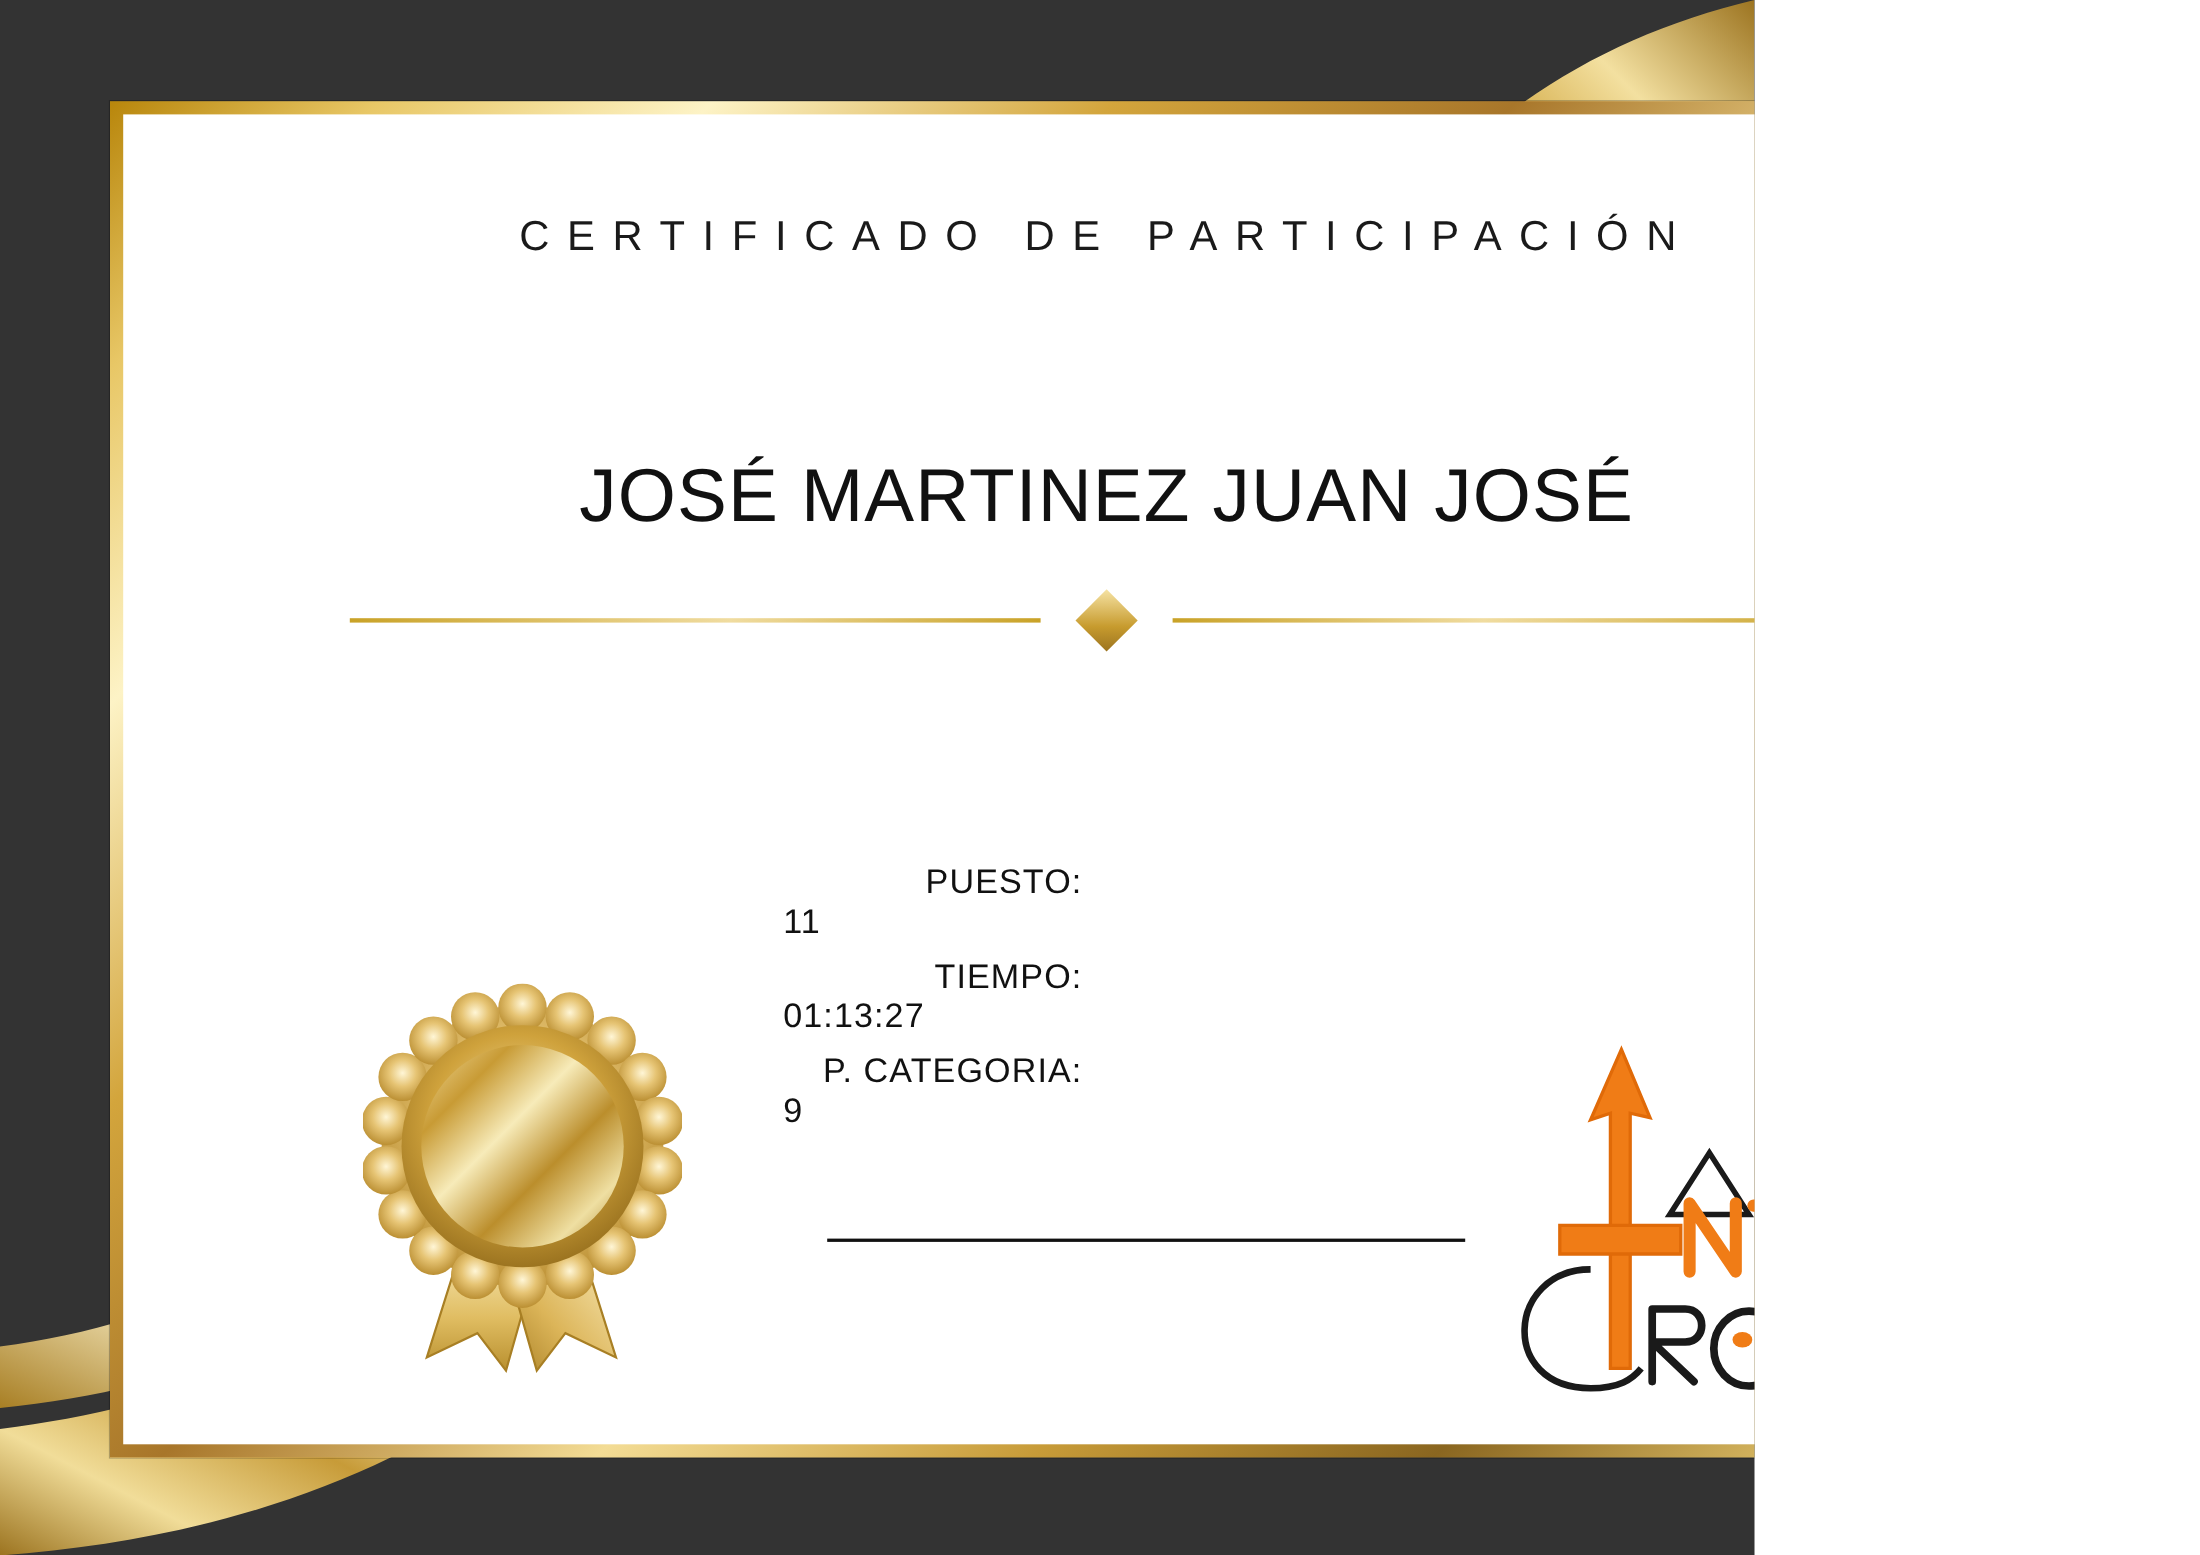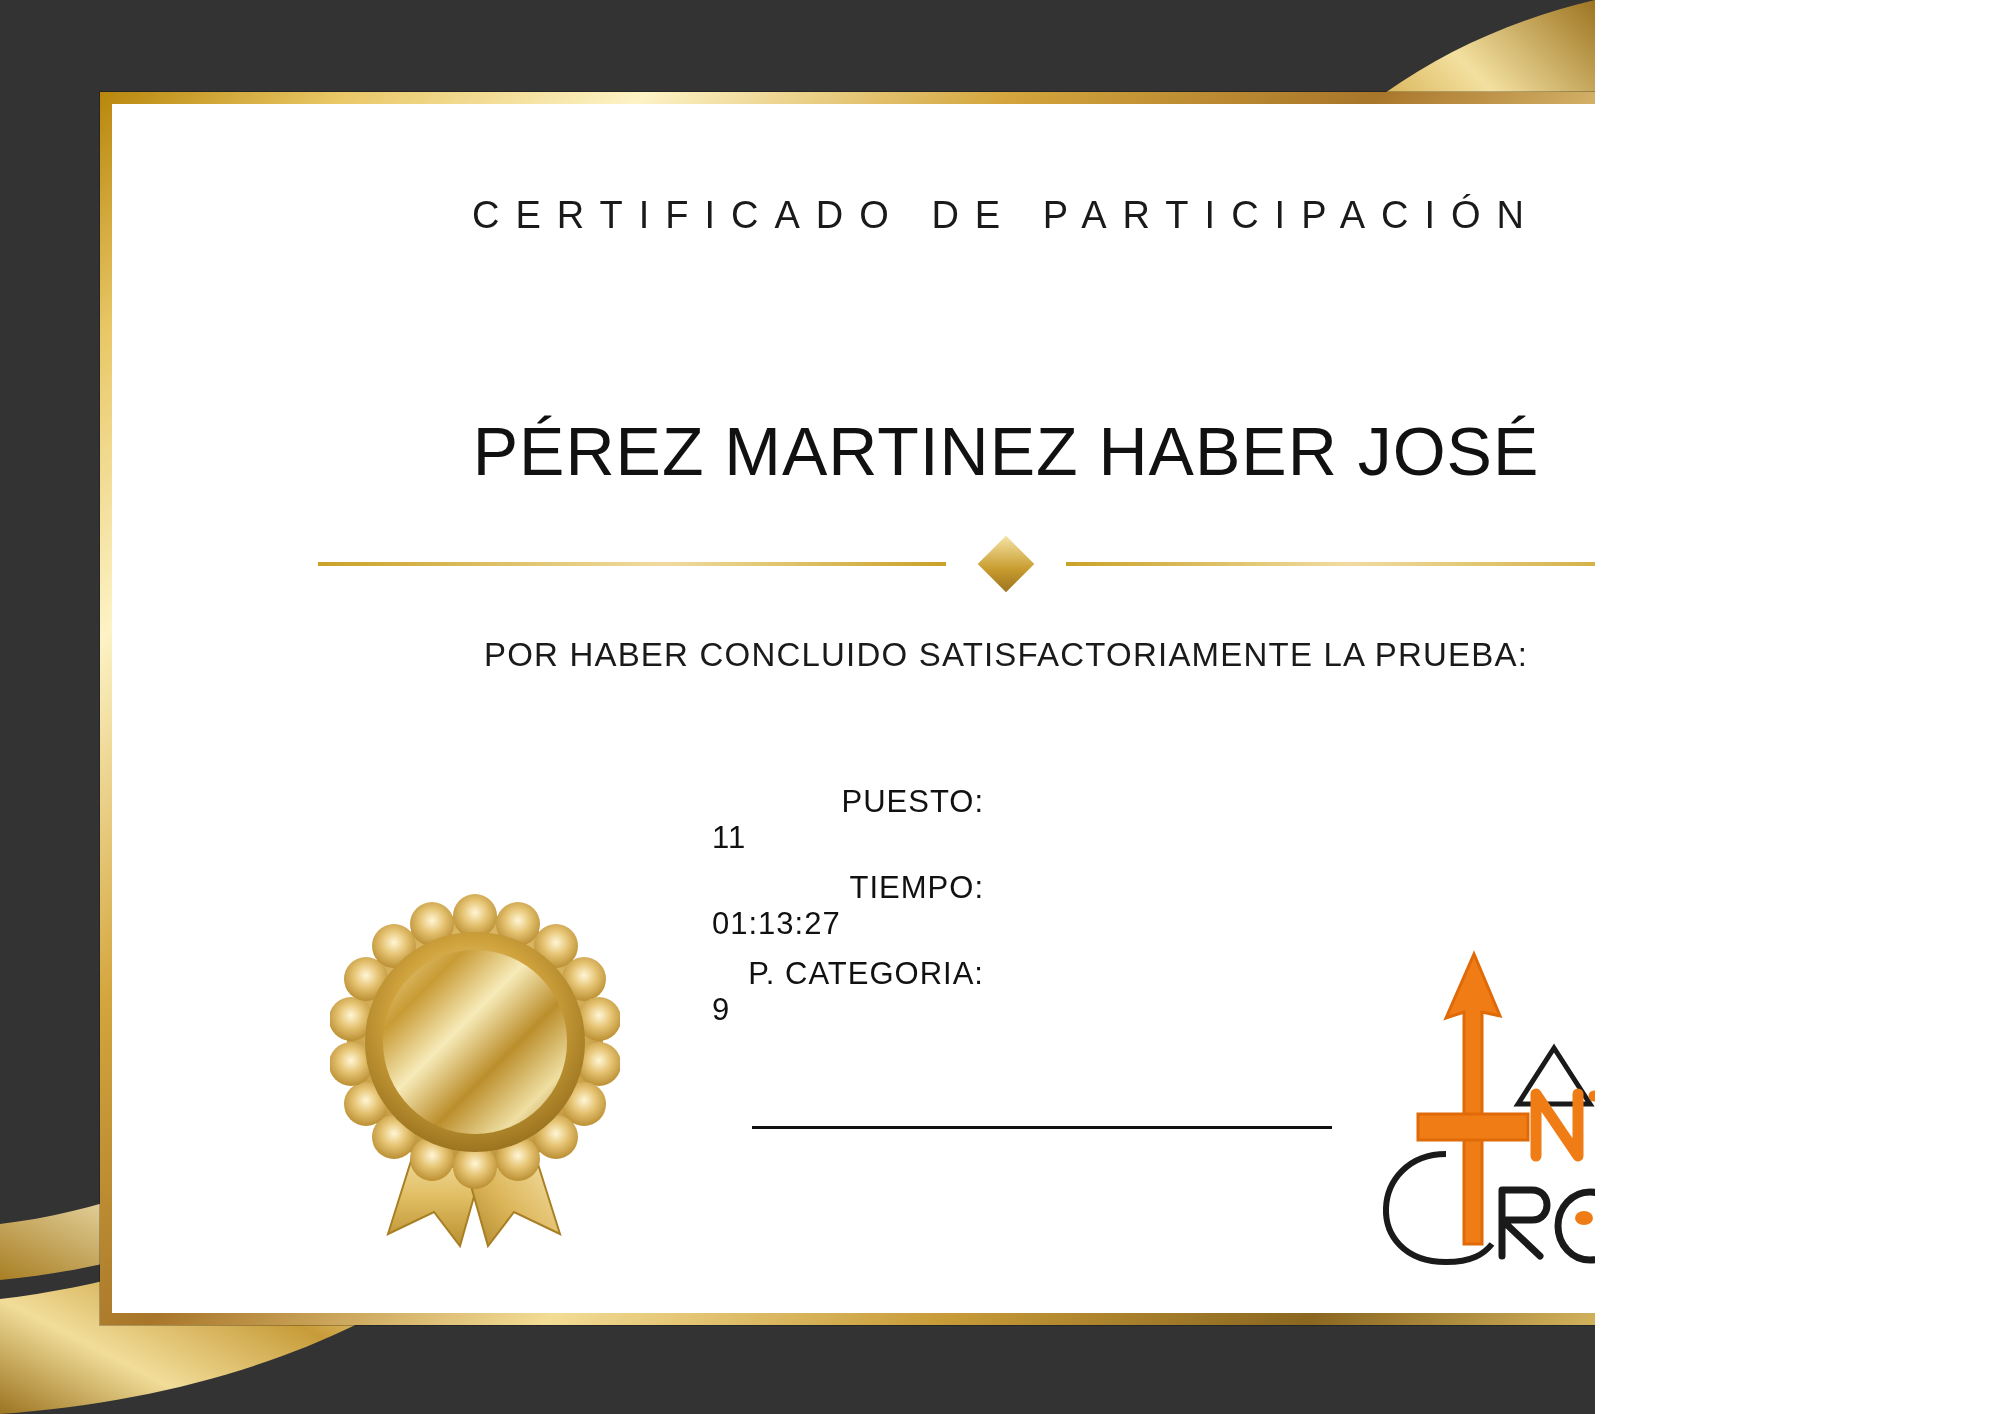--- a/index.html
+++ b/index.html
@@ -217,29 +217,28 @@
     </defs>
     <path d="M0,320 L0,205 C170,185 330,120 430,0 L620,0 C500,190 280,300 0,320 Z" fill="url(#gbl)"></path>
     <path d="M0,186 L0,130 C120,115 230,70 300,0 L400,0 C320,105 180,168 0,186 Z" fill="url(#gbl2)"></path>
   </svg>
 
   <div class="frame">
     <div class="card">
 
       <div class="cert-title">CERTIFICADO DE PARTICIPACIÓN</div>
 
-      <div class="recipient">PÉREZ MARTINEZ  HABER JOSÉ</div>
+      <div class="recipient">JOSÉ MARTINEZ  JUAN JOSÉ</div>
 
       <div class="divider">
         <div class="bar left"></div>
         <div class="diamond"></div>
         <div class="bar right"></div>
       </div>
 
-      <div class="subtitle">POR HABER CONCLUIDO SATISFACTORIAMENTE LA PRUEBA:</div>
 
       <svg class="medal" viewBox="0 0 290 360">
         <defs>
           <linearGradient id="ribbon1" x1="0" y1="0" x2="1" y2="1">
             <stop offset="0%" stop-color="#f6e3a4"></stop>
             <stop offset="55%" stop-color="#dcbköp"></stop>
             <stop offset="100%" stop-color="#b98d2c"></stop>
           </linearGradient>
           <linearGradient id="ribbonA" x1="0" y1="0" x2="0" y2="1">
             <stop offset="0%" stop-color="#fbeec0"></stop>

